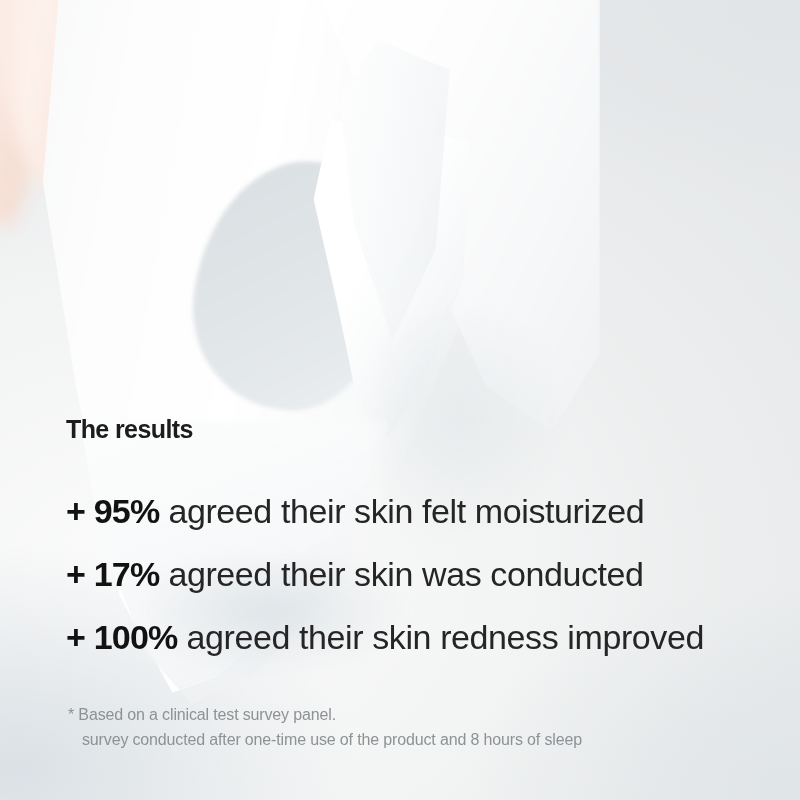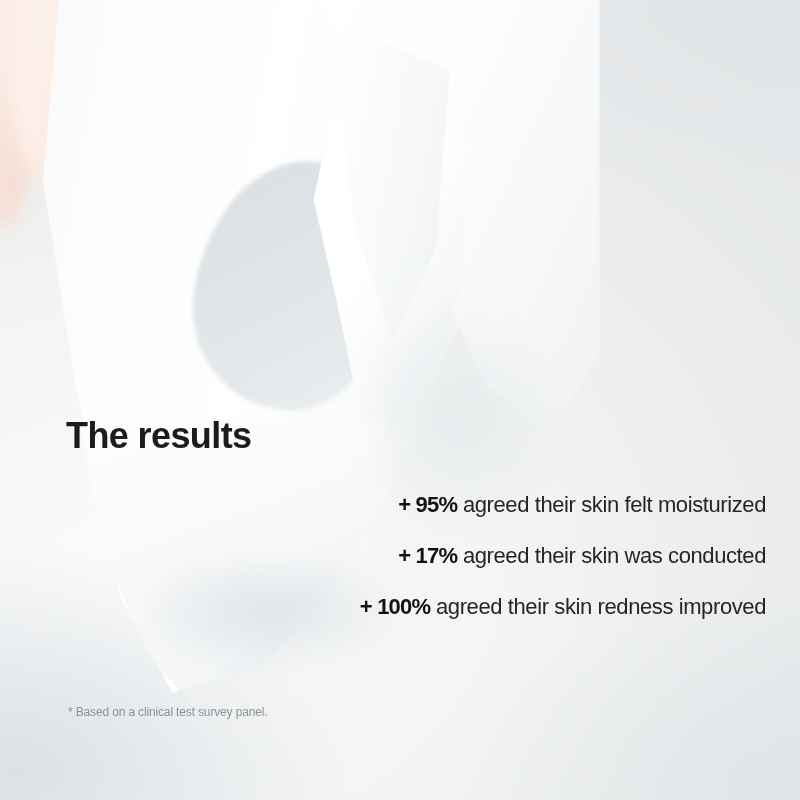--- a/index.html
+++ b/index.html
@@ -141,61 +141,60 @@
   
   .content {
     position: absolute;
     inset: 0;
   }
 
   .page-title {
     position: absolute;
     left: 66px;
     top: 416px;
-    font-size: 36px;
+    font-size: 25px;
     font-weight: 700;
     letter-spacing: -0.6px;
     color: #1c1c1c;
     line-height: 1.1;
     white-space: nowrap;
   }
 
   .results-list {
     position: absolute;
     left: 66px;
     top: 494px;
     width: 700px;
   }
 
   .result-line {
-    font-size: 22px;
+    font-size: 34px;
     color: #1f1f1f;
     line-height: 1.0;
     letter-spacing: -0.4px;
     margin-bottom: 29px;
     white-space: nowrap;
-    text-align: right;
   }
   .result-line:last-child { margin-bottom: 0; }
 
   .result-stat {
     font-weight: 700;
     color: #121212;
     letter-spacing: -0.8px;
   }
   .result-text {
     font-weight: 400;
     color: #252525;
   }
 
   .footnote {
     position: absolute;
     left: 68px;
     top: 703px;
-    font-size: 12px;
+    font-size: 16px;
     line-height: 1.55;
     color: #8d9295;
     letter-spacing: -0.15px;
     white-space: nowrap;
   }
   .footnote-line-2 {
     padding-left: 14px;
   }
 </style>
 </head>
@@ -238,16 +237,17 @@
       </div>
 
       <div class="result-line">
         <span class="result-stat">+ 100%</span><span> </span><span class="result-text">agreed their skin redness improved</span>
       </div>
 
     </div>
 
     <div class="footnote">
       <div class="footnote-line-1">* Based on a clinical test survey panel.</div>
+      <div class="footnote-line-2">survey conducted after one-time use of the product and 8 hours of sleep</div>
     </div>
 
   </div>
 </div>
 
 </body></html>

